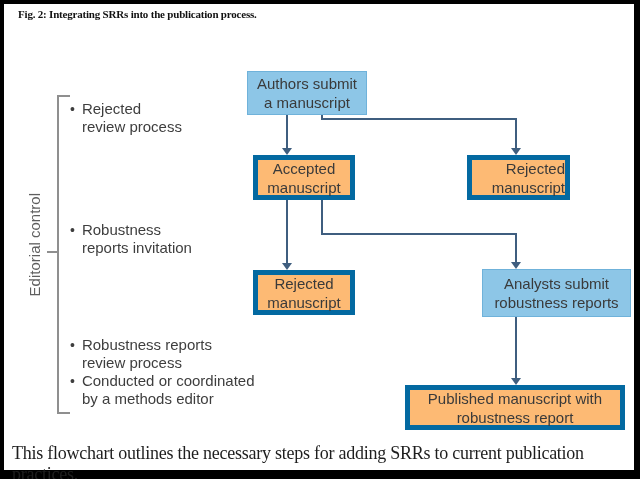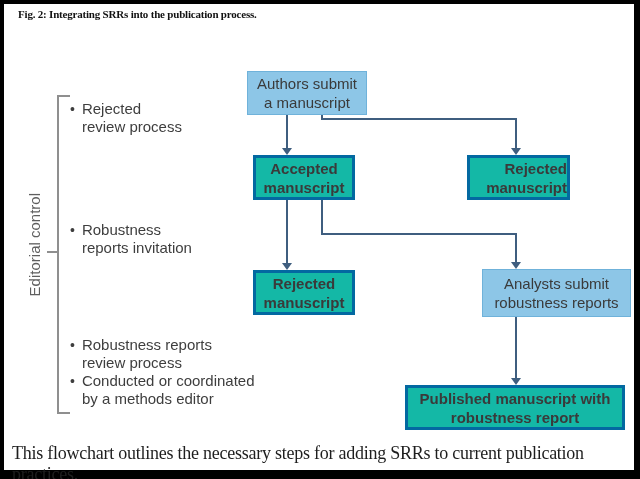--- a/index.html
+++ b/index.html
@@ -47,21 +47,21 @@
   .b1 { top:100px; } .b2 { top:221px; } .b3 { top:336px; } .b4 { top:372px; }
 
   
   .node {
     position:absolute; display:flex; flex-direction:column;
     align-items:center; justify-content:center; text-align:center;
     font-size:15px; line-height:19px; color:#3a3a3a;
     box-sizing:border-box;
   }
   .node.highlight { background:#8dc6e7; border:1px solid #6fb2da; }
-  .node.plain     { background:#14b8a6; border:3px solid #0369a1;font-weight:bold; }
+  .node.plain     { background:#fdba74; border:5px solid #0369a1; }
   .n-authors   { left:247px; top:43px;  width:120px; height:44px;margin-top:28px; }
   .n-accepted  { left:253px; top:155px; width:102px; height:45px; }
   .n-rejected  { left:467px; top:155px; width:103px; height:45px;align-items:flex-end; }
   .n-published { left:253px; top:270px; width:102px; height:45px; }
   .n-analysts  { left:441px; top:269px; width:149px; height:48px;margin-left:41px; }
   .n-final     { left:405px; top:385px; width:220px; height:45px; }
 
   
   .ln { position:absolute; background:#3f5e7f; }
   .arrow {

